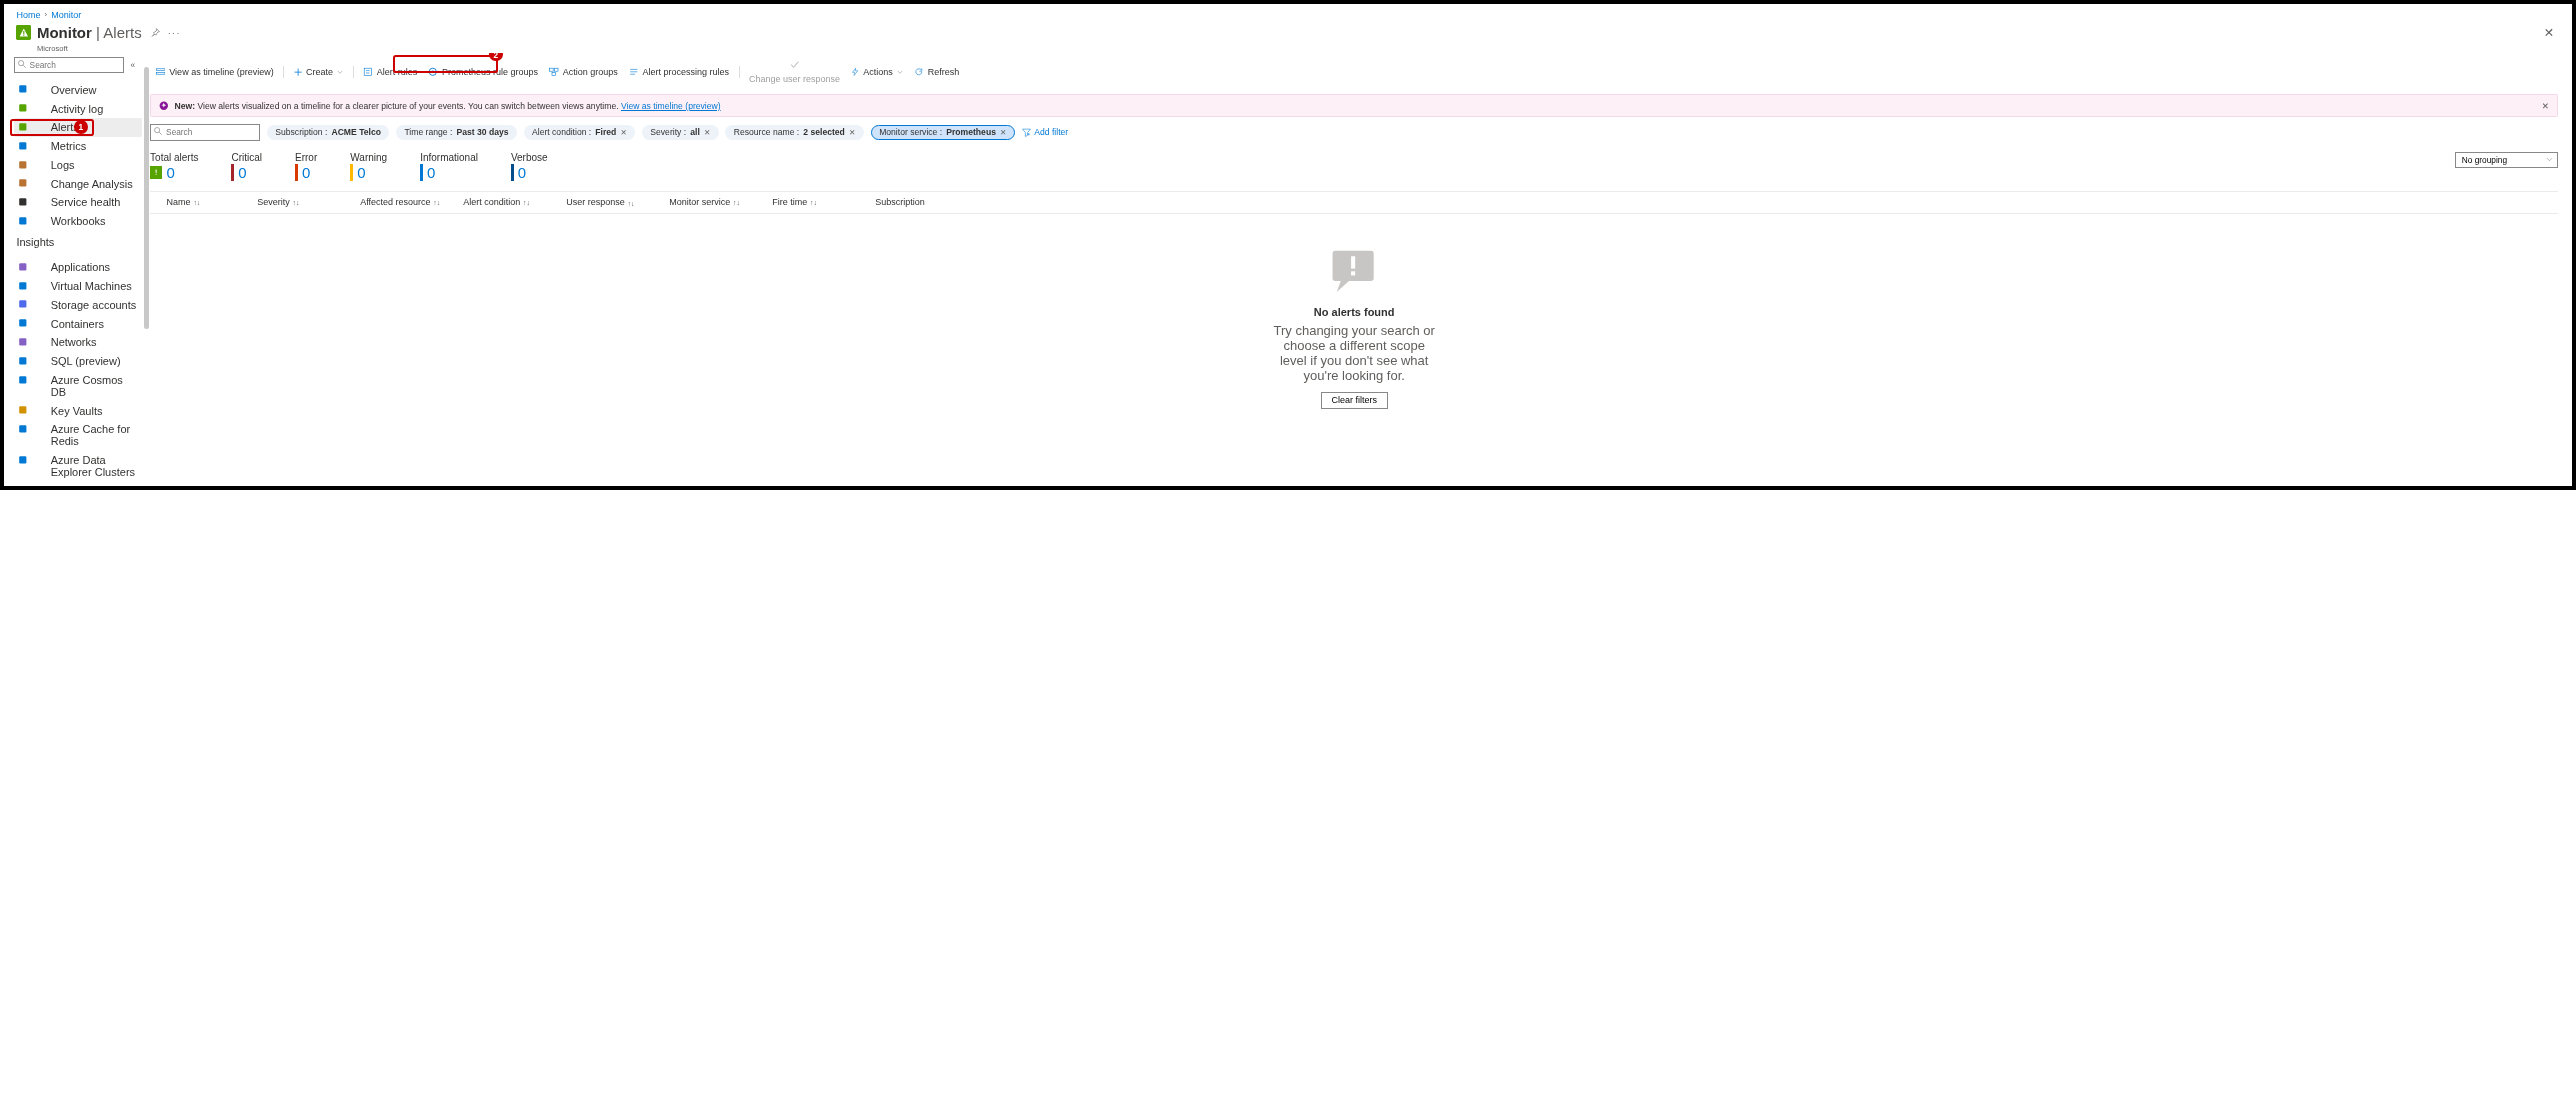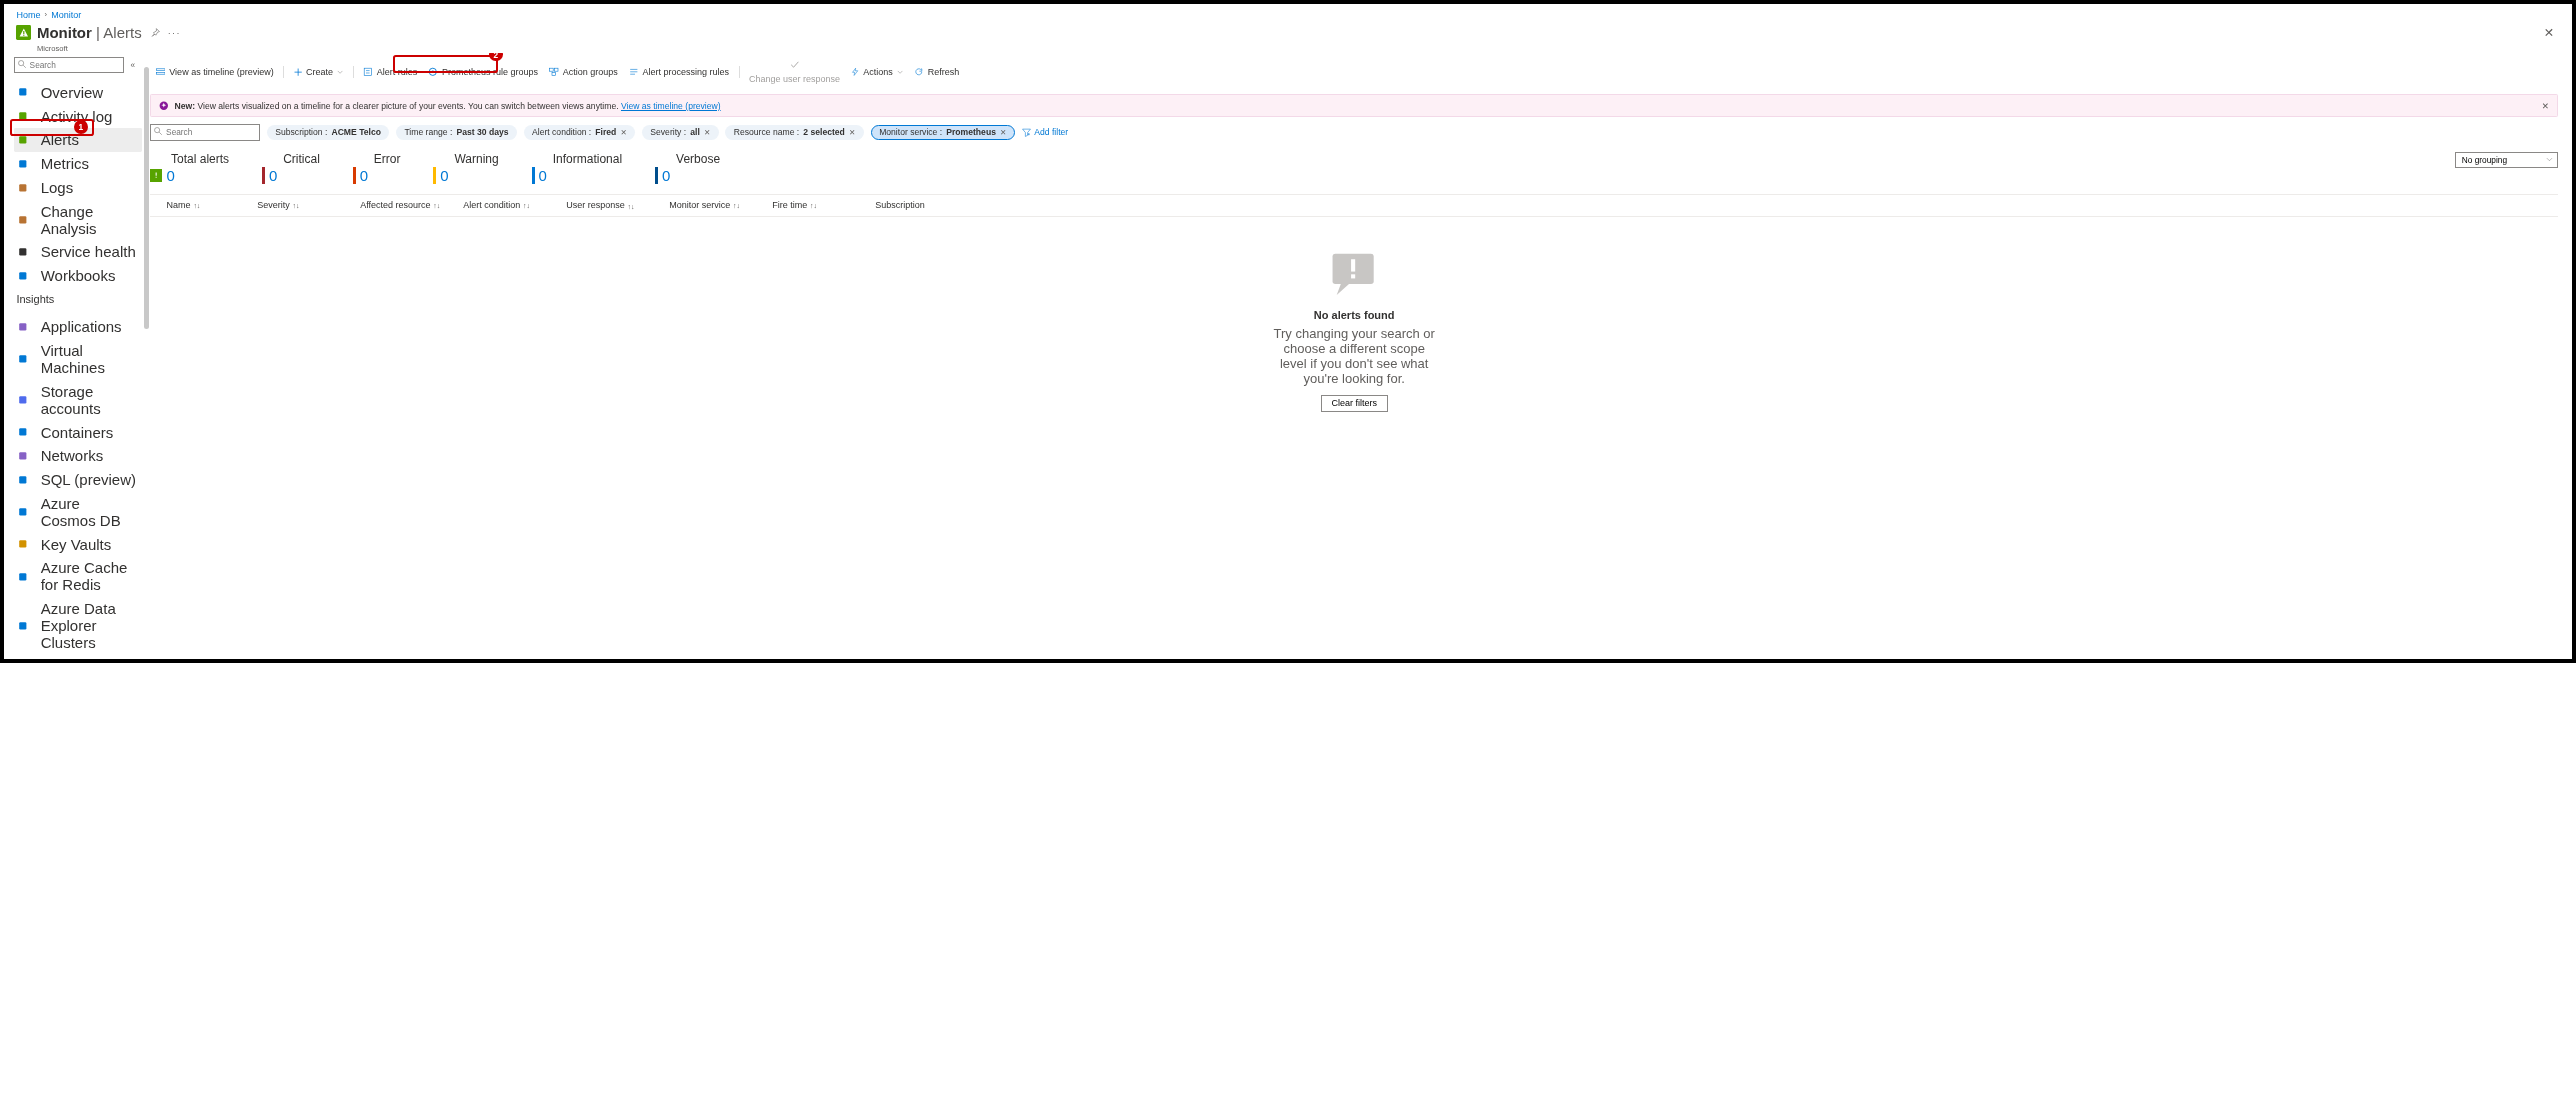--- a/index.html
+++ b/index.html
@@ -24,21 +24,21 @@
 
   .layout { display:flex; }
 
   
   .sidebar { width: 142px; flex:0 0 142px; padding:4.1px 4.1px 4.1px 9.6px; position:relative;}
   .side-search { position:relative; display:flex; align-items:center; }
   .side-search input{ width:110px; border:0.7px solid #8a8886; padding:2.1px 4.1px 2.1px 15px; font-size:8.3px; }
   .side-search .mg{ margin-left:6.9px; color:#605e5c; font-size:8.3px;}
   .side-search .sicon{ position:absolute; left:4.1px; top:2.8px; color:#605e5c;}
   .nav { margin-top:6.9px; }
-  .nav-item { display:flex; align-items:center; gap:12px; padding:3.4px 4.1px; font-size:15px; cursor:pointer; border-radius:1.4px;}
+  .nav-item { display:flex; gap:22px; padding:3.4px 4.1px; font-size:11px; cursor:pointer; border-radius:1.4px;}
   .nav-item.active { background:#ededed; }
   .nav-item .nicon { width:11px; height:11px; display:inline-flex; align-items:center; justify-content:center; flex:0 0 11px; }
   .nav-section { font-size:11px; font-weight:400; padding:5.5px 2.8px 2.8px; }
   .scrollbar { position:absolute; right:-2.8px; top:13.8px; width:4.8px; height:262px; background:#c8c8c8; border-radius:2.8px;}
 
   .callout-box { position:absolute; border:2.1px solid #c00; border-radius:2.8px; pointer-events:none; }
   .callout-num { position:absolute; width:13.8px; height:13.8px; border-radius:50%; background:#c00; color:#fff; font-size:8.3px; font-weight:600; display:flex; align-items:center; justify-content:center; pointer-events:none;}
 
   
   .main { flex:1; padding:0 9.6px 6.9px 0; position:relative; overflow:hidden;}
@@ -58,21 +58,21 @@
   .filter-search{ position:relative; }
   .filter-search input{ width:110px; border:0.7px solid #8a8886; padding:2.1px 4.1px 2.1px 15px; font-size:8.3px;}
   .filter-search .sicon{ position:absolute; left:4.1px; top:2.8px; color:#605e5c;}
   .pill{ background:#edf3f9; border-radius:8.3px; padding:2.1px 8.3px; font-size:8.6px; display:inline-flex; align-items:center; gap:4.1px; cursor:pointer;}
   .pill b{ font-weight:600;}
   .pill.selected{ background:#cfe4fa; border:0.7px solid #0078d4; padding:1.4px 7.6px;}
   .pill .x{ color:#605e5c; font-size:7.6px; cursor:pointer;}
   .addf{ display:inline-flex; align-items:center; gap:3.4px; color:#0078d4; font-size:8.6px; cursor:pointer;}
 
   .stats{ display:flex; align-items:flex-start; padding:4.1px 4.1px 2.8px 4.1px; gap:33px;}
-  .stat .lbl{ font-size:12px; color:#323130;margin-left:21px;}
+  .stat .lbl{ font-size:10px; color:#323130;}
   .stat .val{ font-size:15px; color:#0078d4; font-weight:400; display:flex; align-items:center; gap:4.1px; margin-top:1.4px;}
   .stat .bar{ width:2.8px; height:16.5px; display:inline-block;}
   .stat.total .valicon{ width:12.4px; height:12.4px; background:#57a300; display:inline-flex; align-items:center; justify-content:center;}
   .grouping{ margin-left:auto; }
   .grouping select{ border:0.7px solid #8a8886; padding:2.1px 19px 2.1px 5.5px; font-size:8.3px; min-width:103px; appearance:none; background:#fff;}
   .grouping .wrap{position:relative; display:inline-block;}
   .grouping .caret{position:absolute; right:5.5px; top:4.1px; pointer-events:none; color:#605e5c;}
 
   .thead{ display:flex; border-top:0.7px solid #edebe9; border-bottom:0.7px solid #edebe9; padding:5.5px 4.1px; font-size:9px; margin:6.9px 4.1px 0 4.1px;}
   .th{ display:flex; align-items:center; gap:2.8px; cursor:pointer;}

